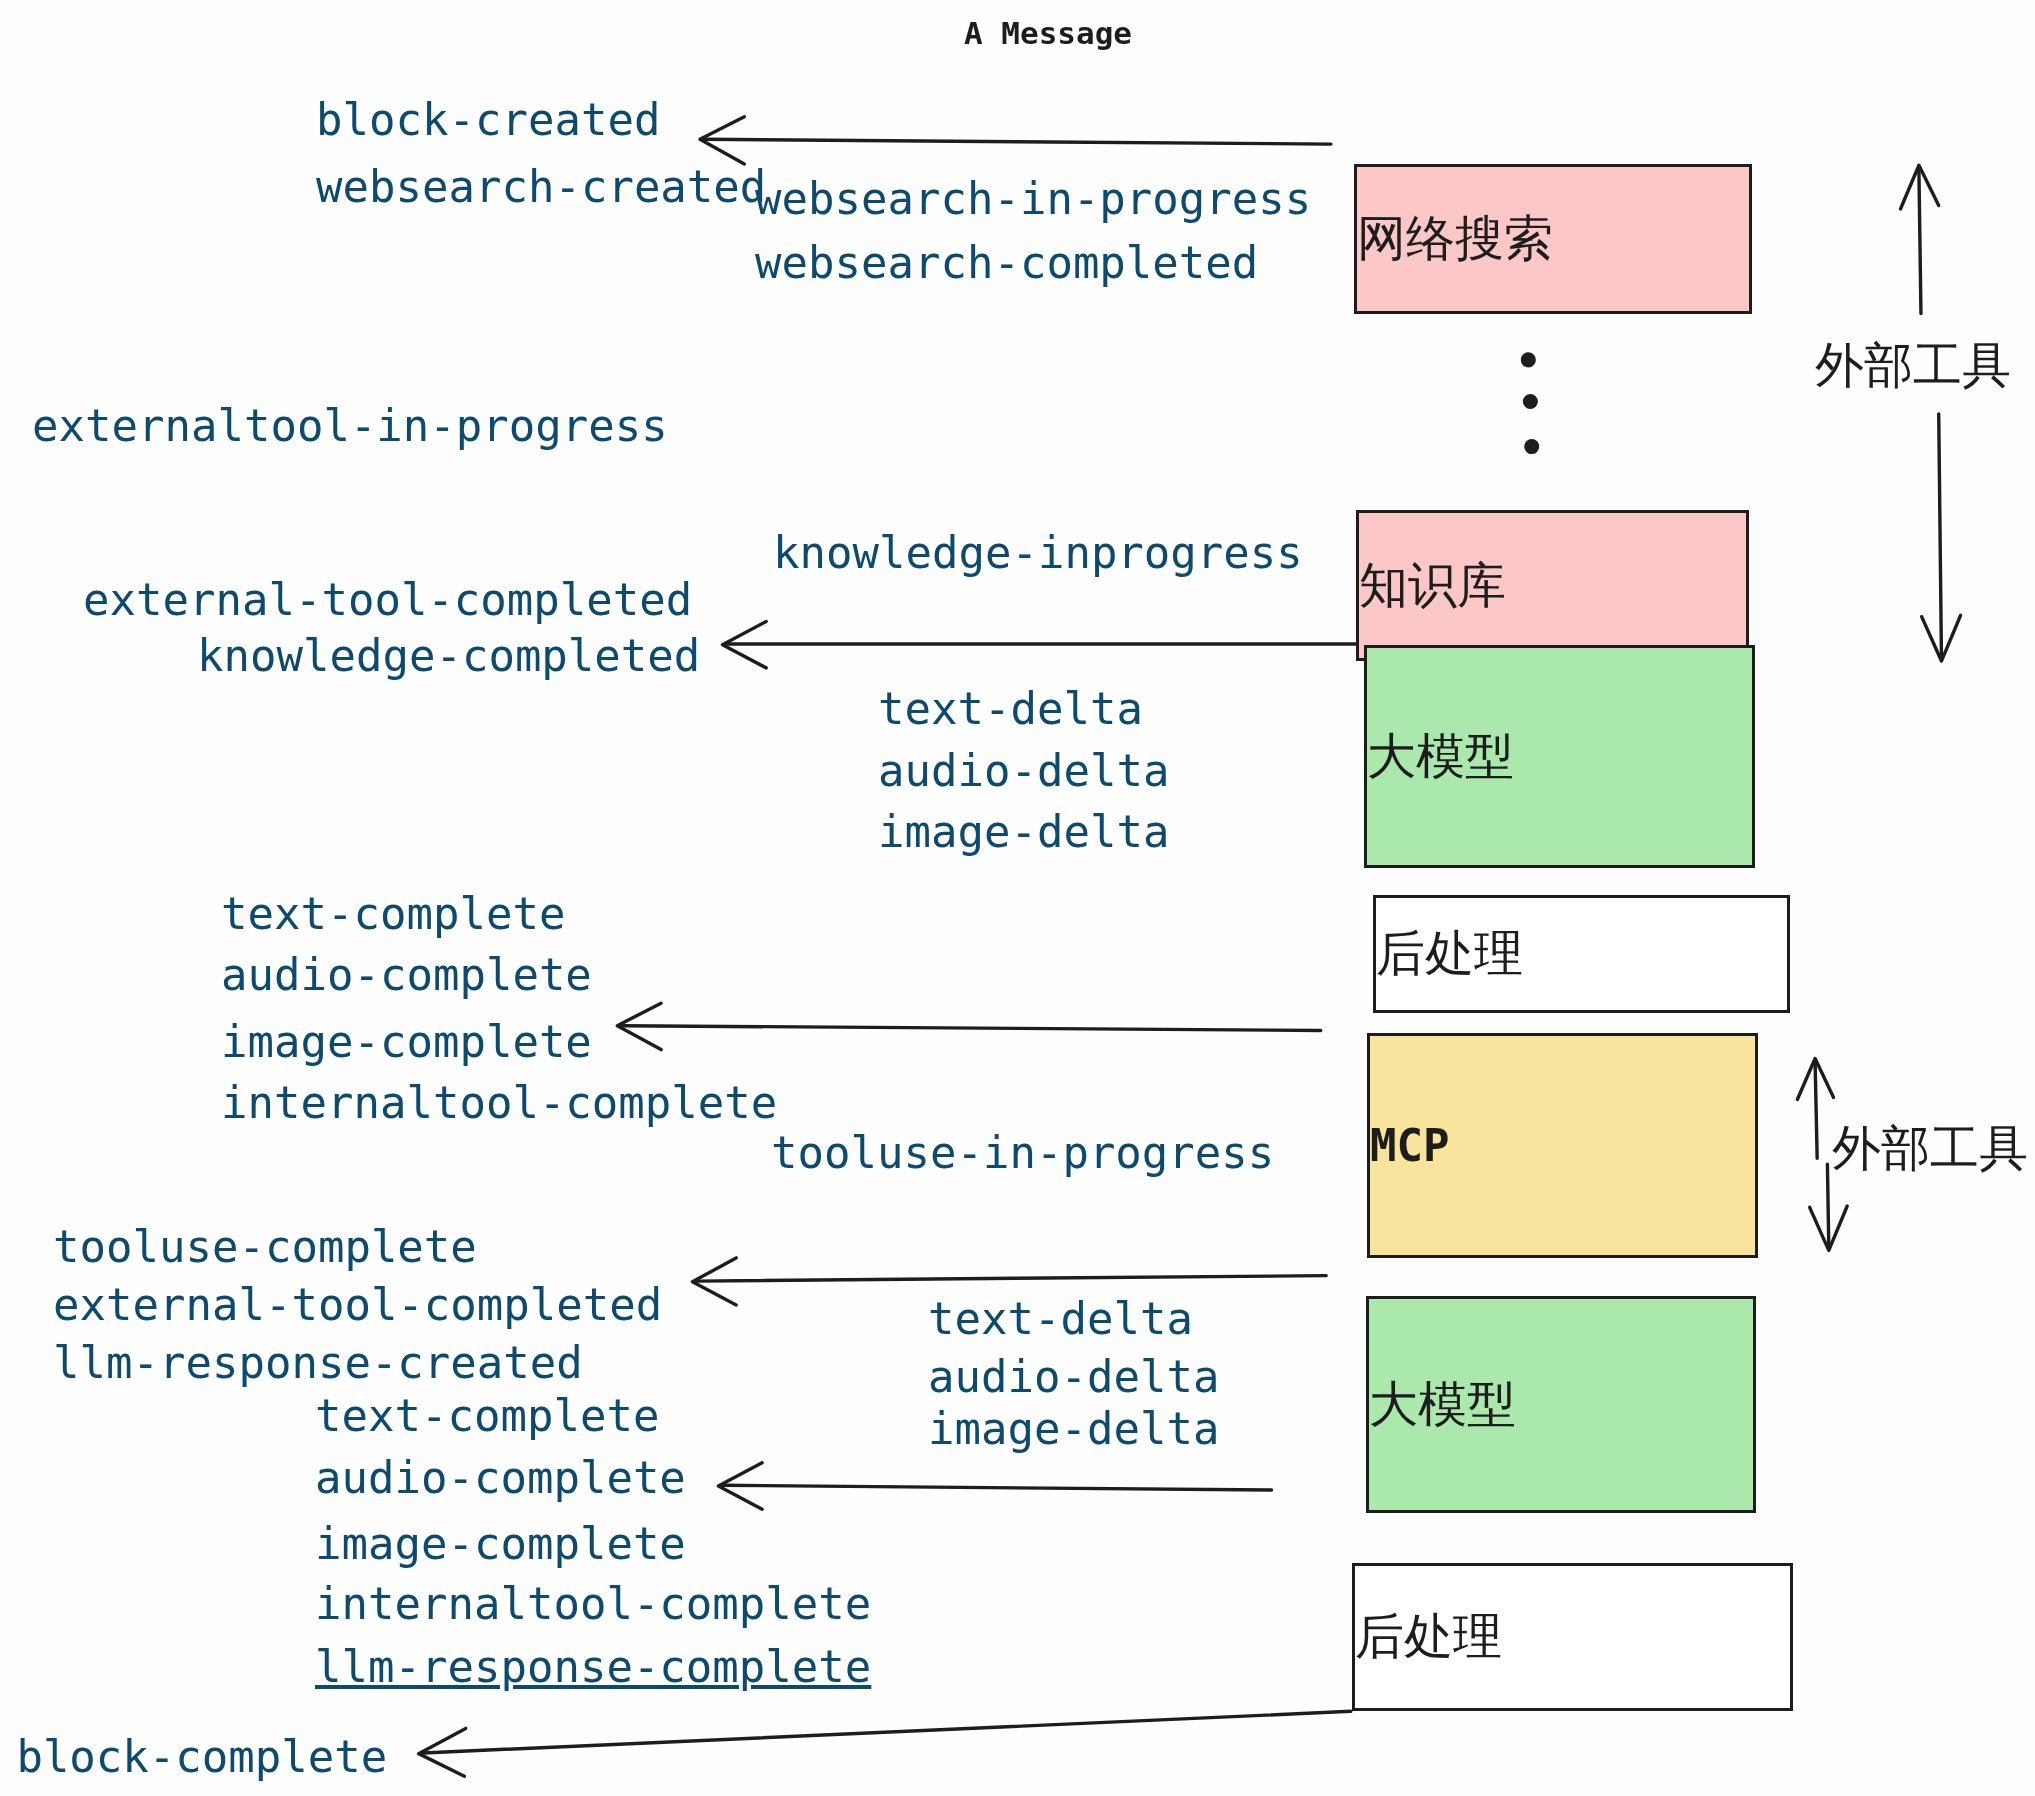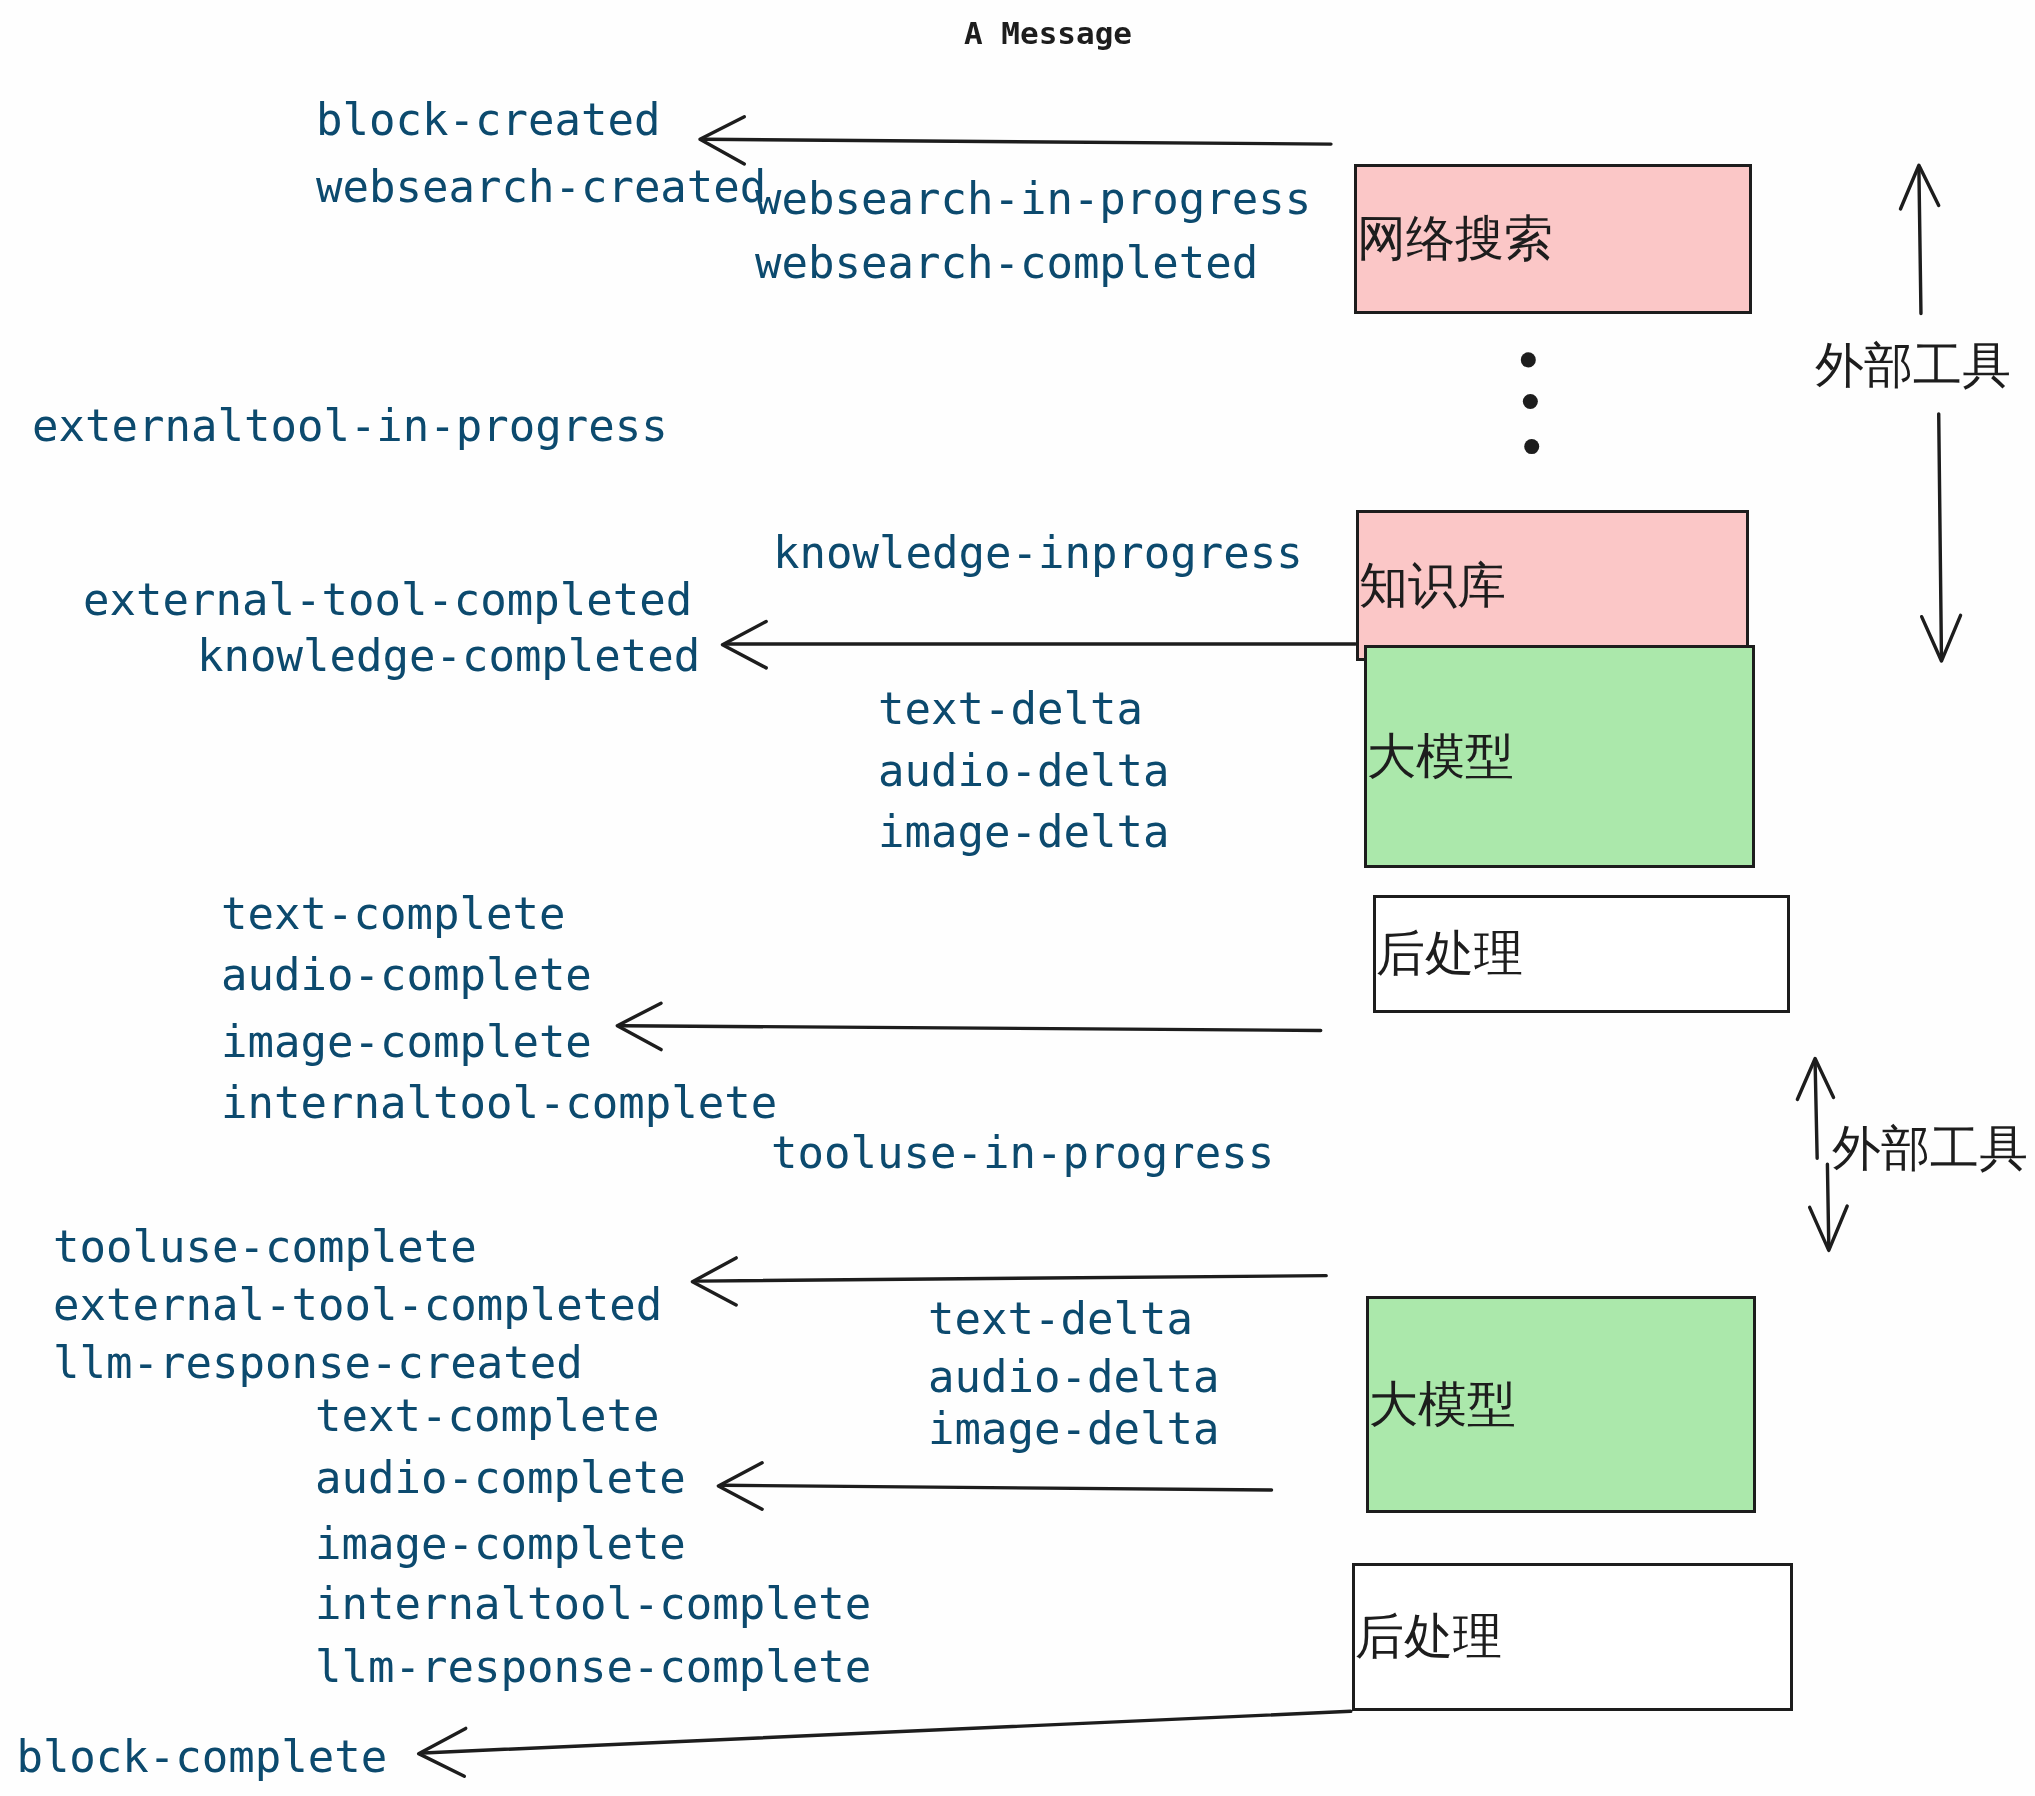--- a/index.html
+++ b/index.html
@@ -118,20 +118,23 @@
   </div>
 
   <div class="box" style="left: 1364px; top: 645px; width: 391px; height: 223px; background: rgb(171, 232, 171);">
     <span>大模型</span>
   </div>
 
   <div class="box" style="left: 1373px; top: 895px; width: 417px; height: 118px; background: rgb(255, 255, 255);">
     <span>后处理</span>
   </div>
 
+  <div class="box mono" style="left: 1367px; top: 1033px; width: 391px; height: 225px; background: rgb(248, 228, 157);">
+    <span>MCP</span>
+  </div>
 
   <div class="box" style="left: 1366px; top: 1296px; width: 390px; height: 217px; background: rgb(171, 232, 171);">
     <span>大模型</span>
   </div>
 
   <div class="box" style="left: 1352px; top: 1563px; width: 441px; height: 148px; background: rgb(255, 255, 255);">
     <span>后处理</span>
   </div>
 
   <div class="cjk" style="left:1815px;top:333px;">外部工具</div>
@@ -162,18 +165,18 @@
   <div class="ev" style="left:53px;top:1339px;">llm-response-created</div>
 
   <div class="ev" style="left:928px;top:1295px;">text-delta</div>
   <div class="ev" style="left:928px;top:1353px;">audio-delta</div>
   <div class="ev" style="left:928px;top:1405px;">image-delta</div>
 
   <div class="ev" style="left:315px;top:1392px;">text-complete</div>
   <div class="ev" style="left:315px;top:1454px;">audio-complete</div>
   <div class="ev" style="left:315px;top:1520px;">image-complete</div>
   <div class="ev" style="left:315px;top:1580px;">internaltool-complete</div>
-  <div class="ev" style="left:315px;top:1643px;">llm-response-complete</div>
+  <div class="ev" style="left:315px;top:1643px;text-decoration:underline;">llm-response-complete</div>
 
   <div class="ev" style="left:16.4px;top:1733px;">block-complete</div>
 
 </div>
 
 
 </body></html>

